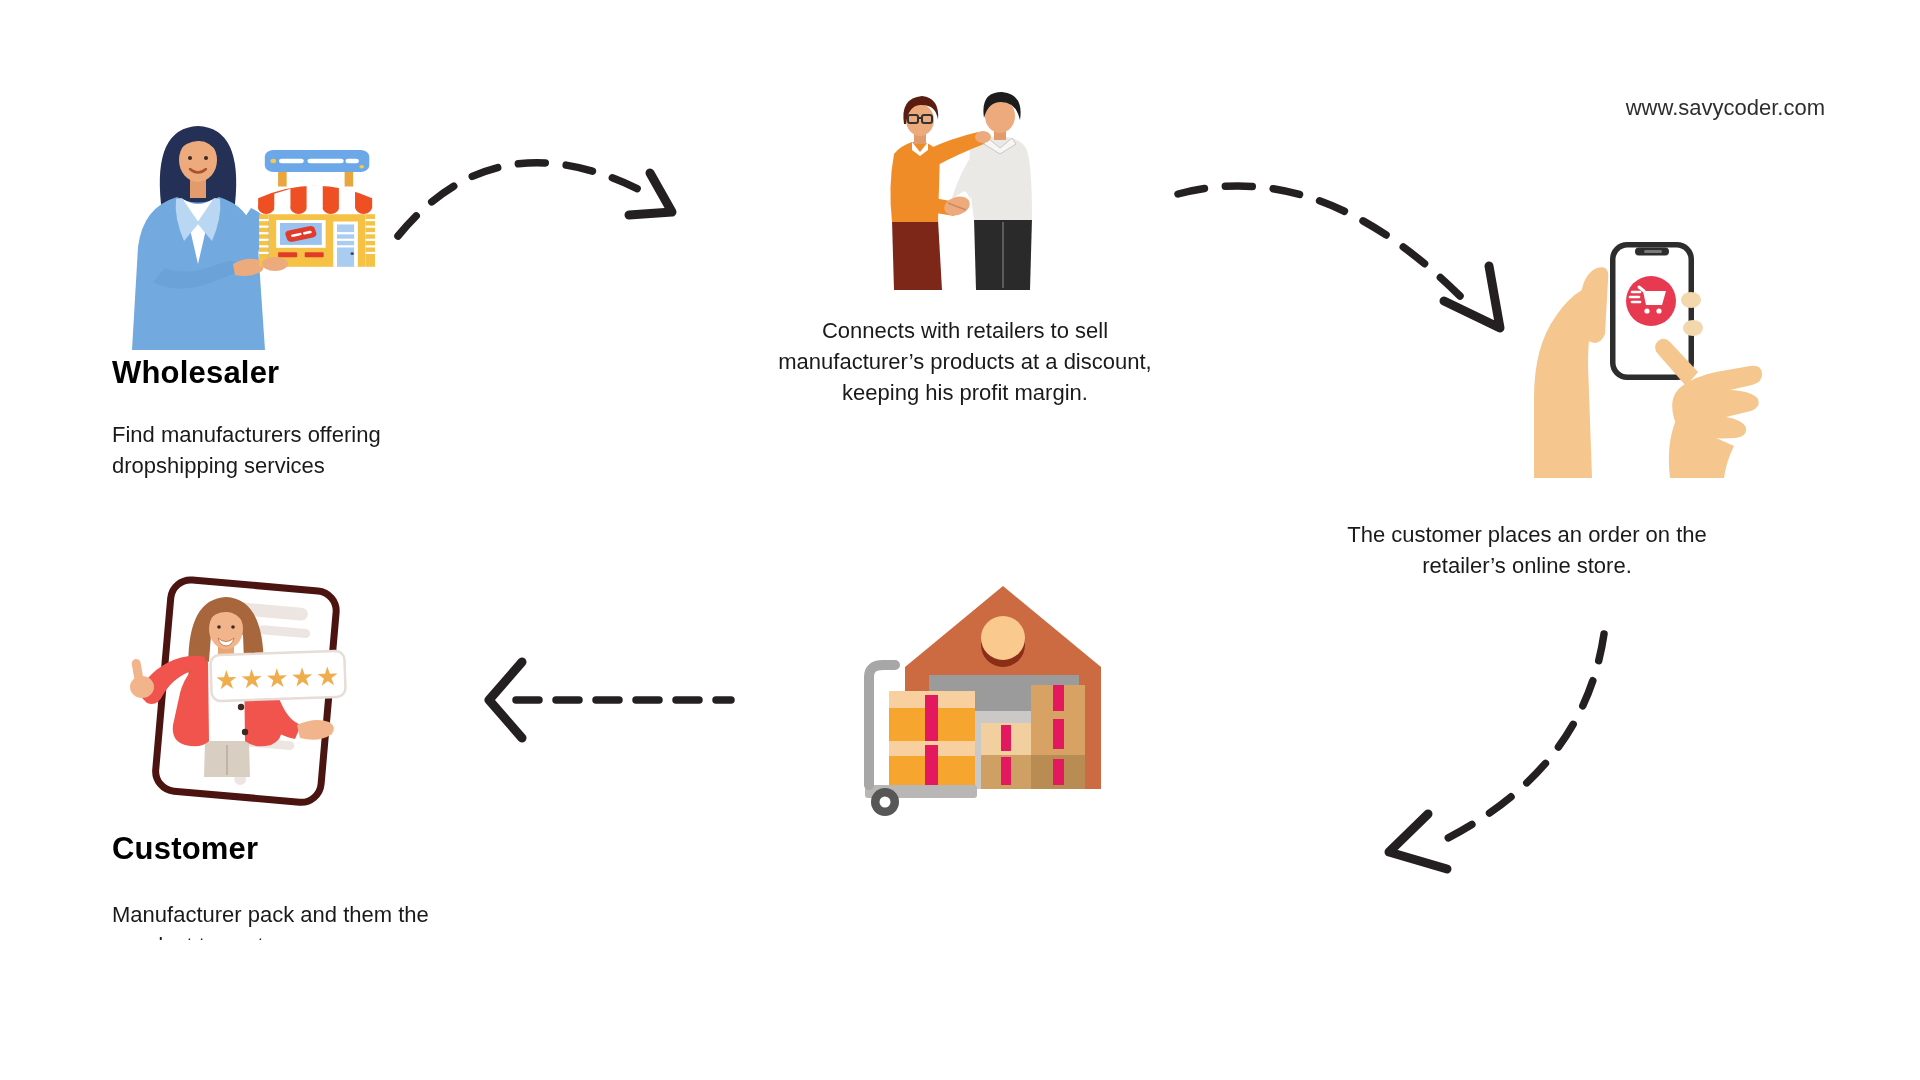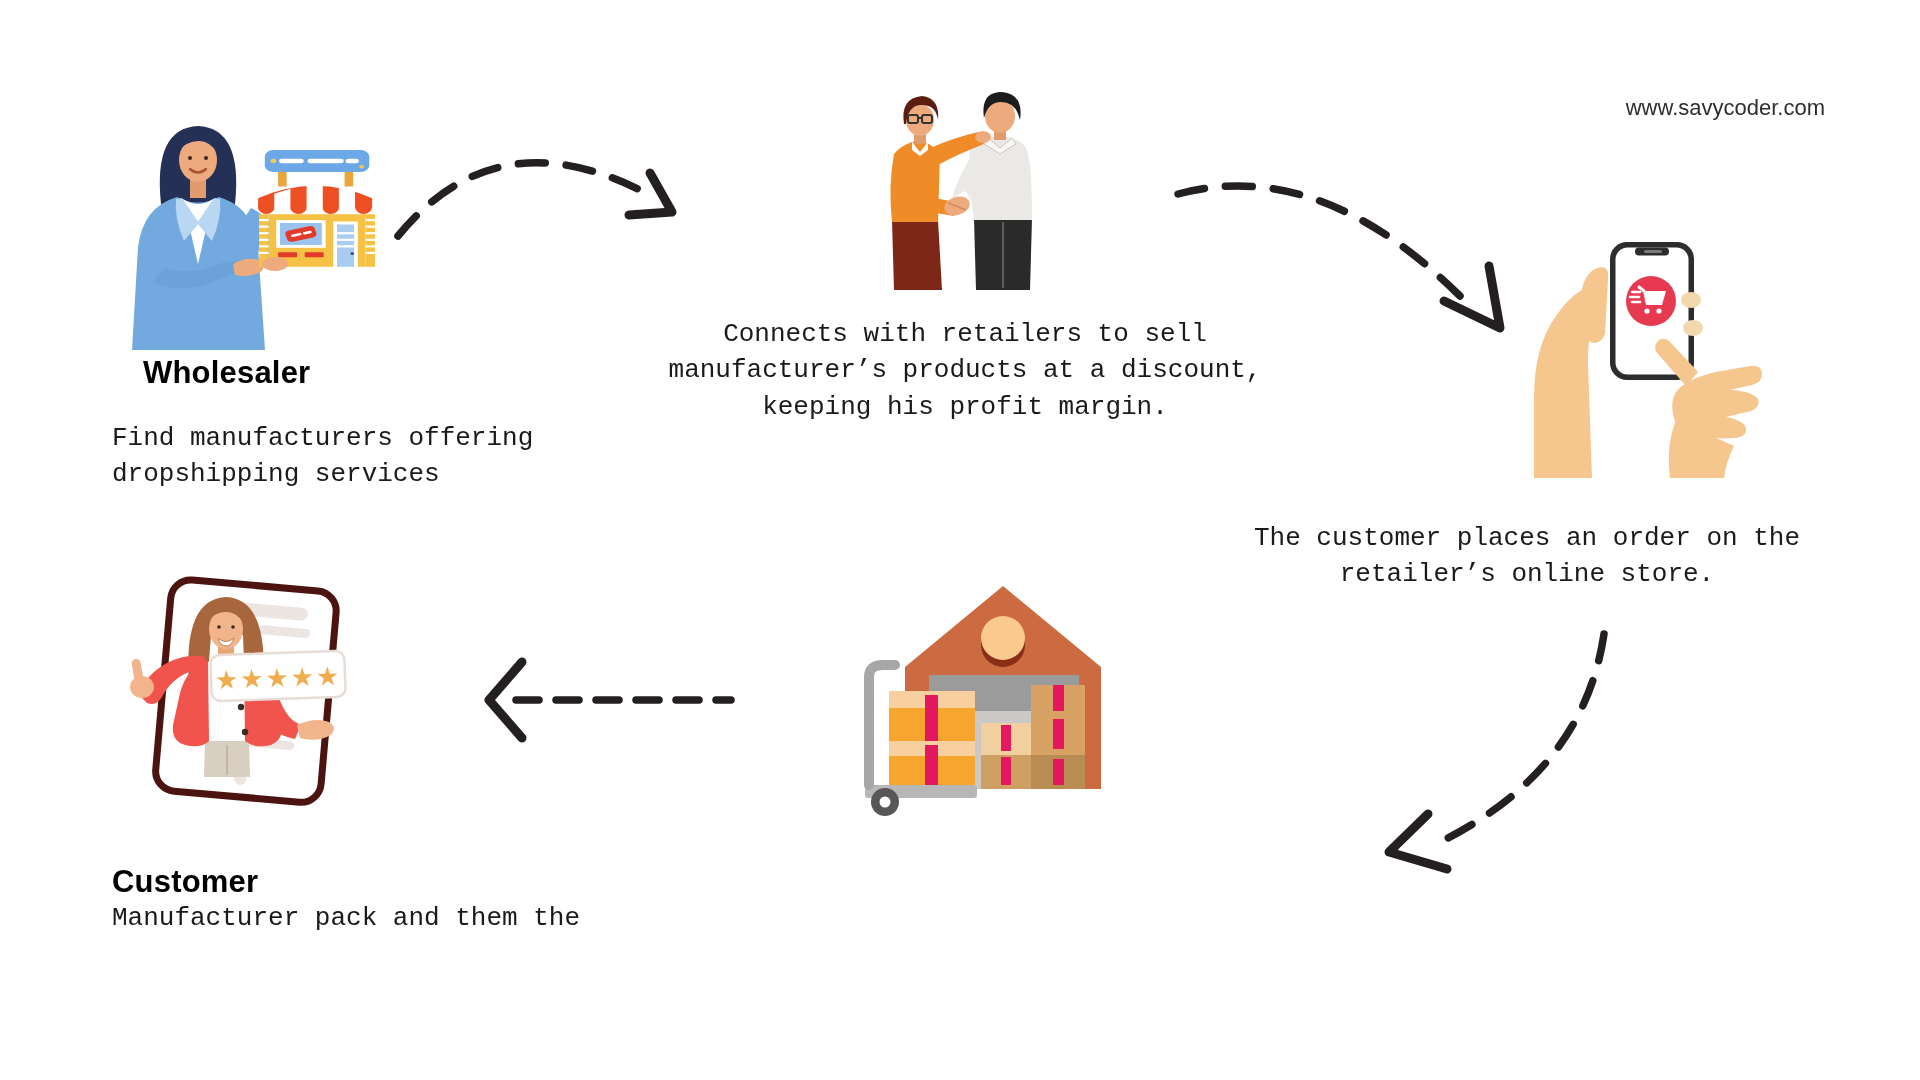--- a/index.html
+++ b/index.html
@@ -12,24 +12,24 @@
   .arrow-head { stroke:var(--arrow,#242021); fill:none; stroke-width:9; stroke-linecap:round; stroke-linejoin:round; }
 
   .illo { position:absolute; display:block; }
   #illo-wholesaler { left:115px; top:112px; width:270px; height:240px; }
   #illo-handshake  { left:862px; top:90px;  width:200px; height:205px; }
   #illo-phone      { left:1520px; top:228px; width:255px; height:250px; }
   #illo-warehouse  { left:853px; top:573px; width:255px; height:245px; }
   #illo-customer   { left:105px; top:575px; width:245px; height:235px; }
 
   .title { position:absolute; font-size:31px; font-weight:700; color:var(--heading,#000); letter-spacing:.2px; }
-  #title-wholesaler { left:112px; top:355px;margin-left:31px; }
-  #title-customer   { left:112px; top:864px; }
-
-  .desc { position:absolute; font-size:26px; line-height:1.4; color:var(--text,#1a1a1a); white-space:pre-line;font-family:Liberation Mono, monospace; }
+  #title-wholesaler { left:112px; top:355px; }
+  #title-customer   { left:112px; top:831px; }
+
+  .desc { position:absolute; font-size:22px; line-height:1.4; color:var(--text,#1a1a1a); white-space:pre-line; }
   .desc.center { text-align:center; }
   #desc-wholesaler { left:112px; top:420px; width:540px; }
   #desc-connect    { left:645px;  top:316px; width:640px; }
   #desc-order      { left:1207px; top:520px; width:640px; }
   #desc-forward    { left:712px;  top:848px; width:640px; }
   #desc-customer   { left:112px;  top:900px; width:540px; }
 
   .watermark { position:absolute; top:95px; right:95px; font-size:22px; color:var(--watermark,#2e2e2e); }
 </style>
 </head>

